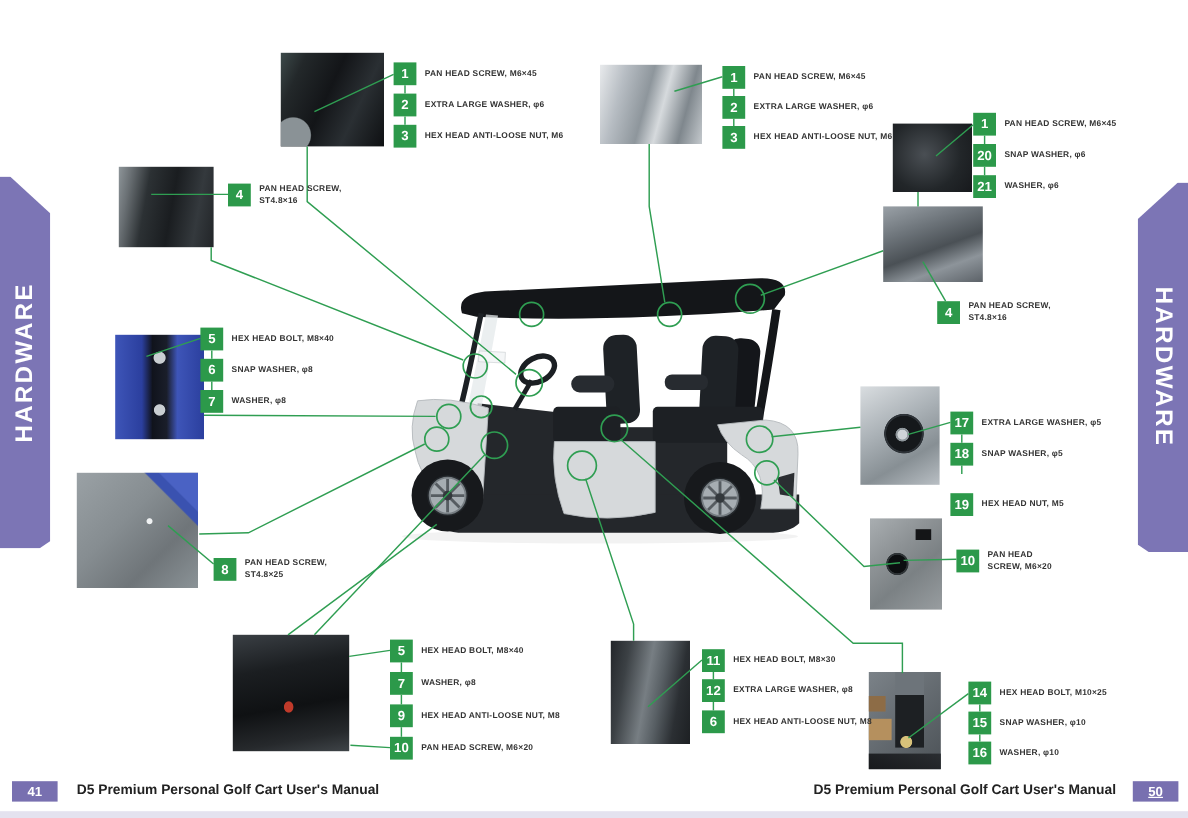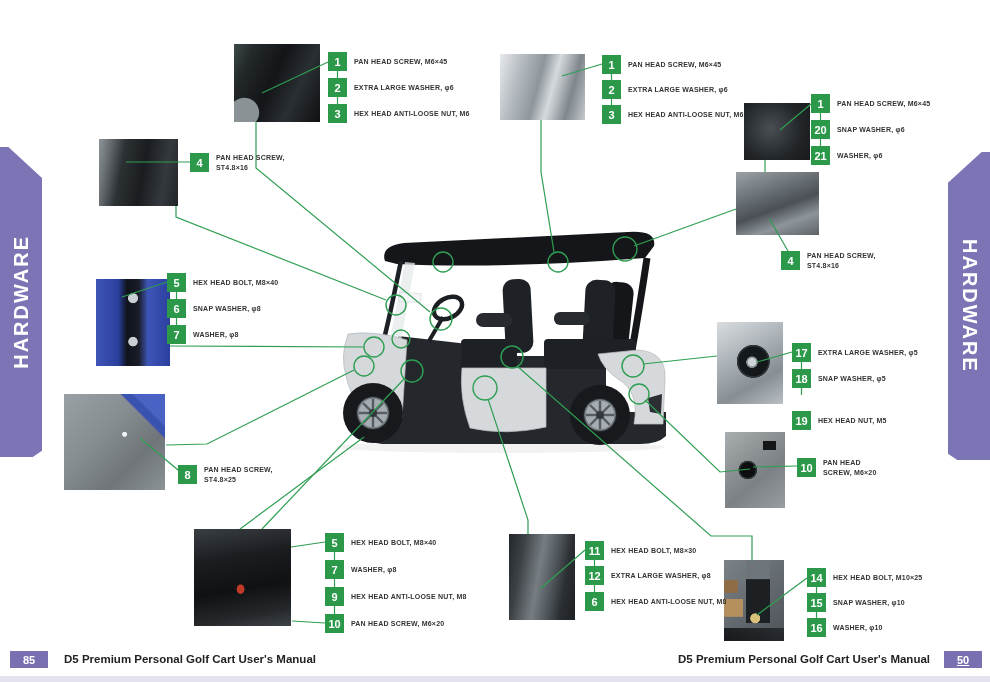--- a/index.html
+++ b/index.html
@@ -347,19 +347,19 @@
 SCREW, M6×20</span>
     </div>
 
   <div class="banner banner-left">
     <span class="banner-text">HARDWARE</span>
   </div>
   <div class="banner banner-right">
     <span class="banner-text">HARDWARE</span>
   </div>
 
-  <div class="pagebox pagebox-left">85</div>
+  <div class="pagebox pagebox-left">41</div>
   <div class="ftitle ftitle-left">D5 Premium Personal Golf Cart User's Manual</div>
   <div class="ftitle ftitle-right">D5 Premium Personal Golf Cart User's Manual</div>
   <div class="pagebox pagebox-right">50</div>
   <div class="footer-strip"></div>
 
 </div>
 
 </body></html>

